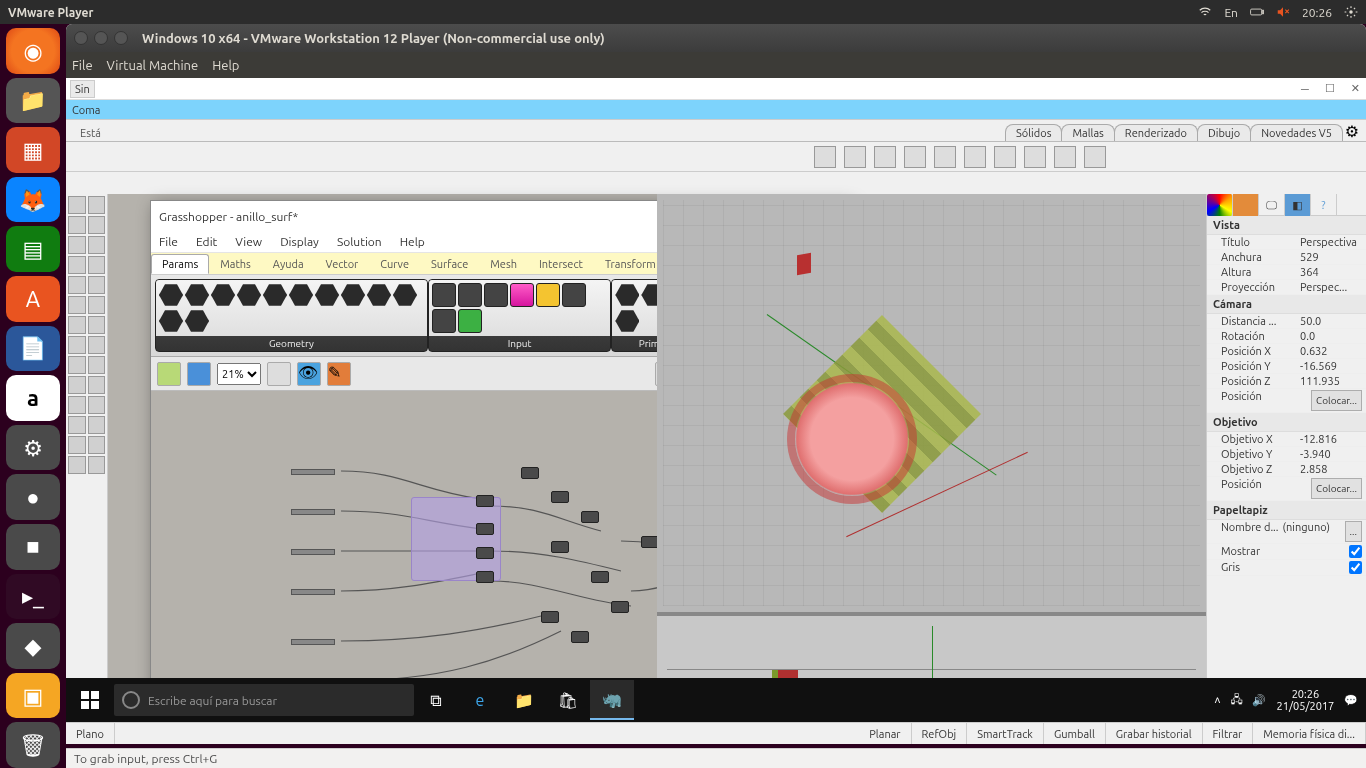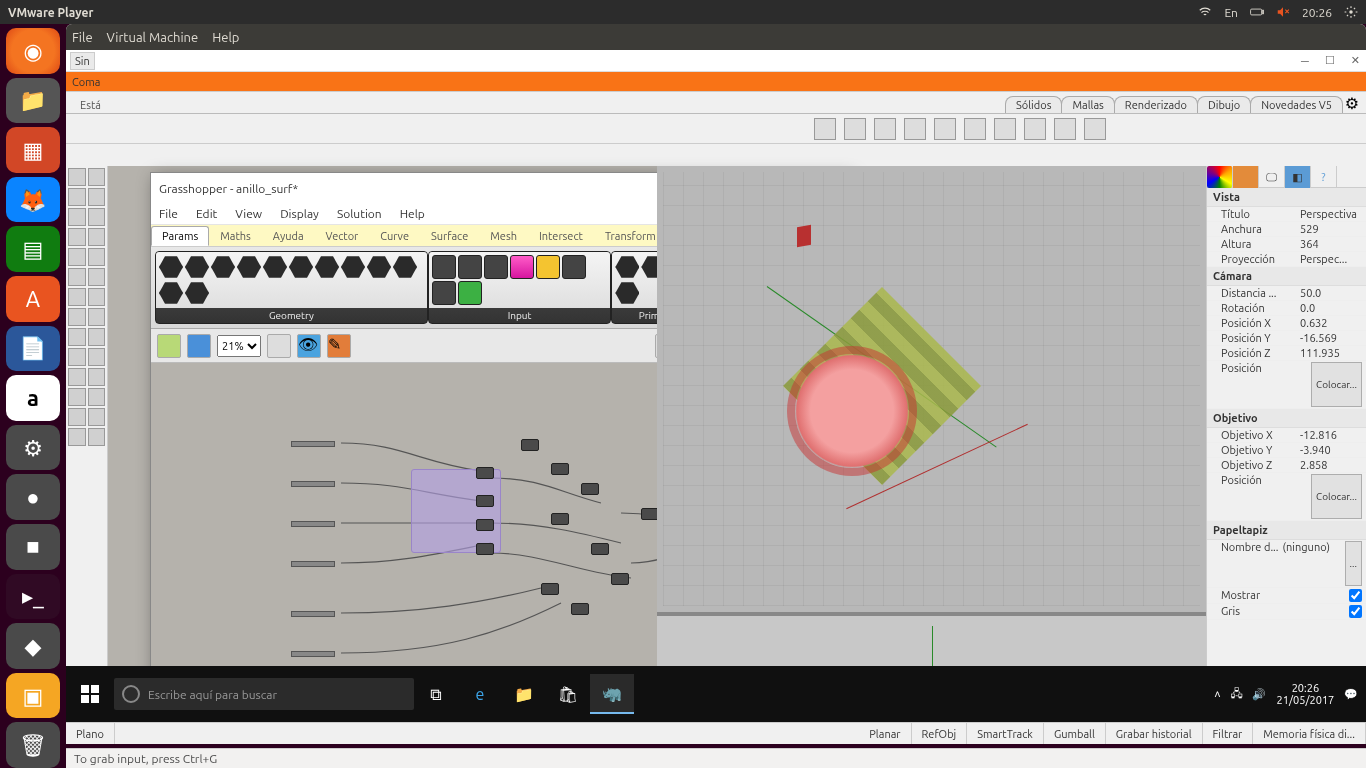--- a/index.html
+++ b/index.html
@@ -29,21 +29,21 @@
 .vmware-win { position: absolute; left: 66px; top: 24px; right: 0; bottom: 24px; background: #f0f0f0; border-radius: 6px 6px 0 0; overflow: hidden; display: flex; flex-direction: column; }
 .vmware-titlebar { height: 28px; background: linear-gradient(#4c4c4c,#3c3c3c); display: flex; align-items: center; padding: 0 8px; color: #dfdbd2; font-size: 13px; font-weight: bold; }
 .vmware-titlebar .wbtn { width: 14px; height: 14px; border-radius: 50%; background: #555; margin-right: 6px; border:1px solid #333;}
 .vmware-menu { height: 26px; background: #3c3b37; display: flex; align-items: center; padding: 0 6px; color: #dfdbd2; font-size: 13px; gap: 14px; }
 .vmware-content { flex: 1; position: relative; background: #fff; }
 
 
 .rhino-app { position: absolute; inset: 0; background: #f0f0f0; }
 .rhino-titlebar { height: 22px; background: #fff; border-bottom:1px solid #ddd; display:flex; align-items:center; justify-content:flex-end; padding:0 6px; gap:16px; color:#666; font-size:11px;}
 .rhino-menubar { height: 22px; display: flex; align-items: center; gap: 16px; padding: 0 8px; font-size: 12px; color: #333; background:#fff; border-bottom:1px solid #e5e5e5;}
-.rhino-cmd { height: 20px; border-bottom: 1px solid #ccc; font-size: 11px; padding-left: 6px; display:flex; align-items:center; background:#f97316; color:#333;}
+.rhino-cmd { height: 20px; border-bottom: 1px solid #ccc; font-size: 11px; padding-left: 6px; display:flex; align-items:center; background:#7dd3fc; color:#333;}
 .rhino-tabs { height: 22px; display: flex; align-items: flex-end; padding: 0 4px; background:#f0f0f0; border-bottom:1px solid #bbb; gap:0; }
 .rtab { font-size: 11px; padding: 2px 10px; border: 1px solid #aaa; border-bottom:none; border-radius: 8px 8px 0 0; background:#eaeaea; color:#333; margin-right:-1px;}
 .rhino-toolbar2 { height: 30px; background:#f0f0f0; border-bottom:1px solid #ccc; display:flex; align-items:center; padding-left:748px; gap:8px;}
 .rhino-toolbar2 .ticon { width:22px; height:22px; background:#ddd; border:1px solid #999; }
 
 .rhino-body { position: absolute; top: 116px; left:0; right:0; bottom: 22px; display:flex; }
 .rhino-side { width: 42px; background:#f0f0f0; border-right:1px solid #ccc; display:flex; flex-direction:column; gap:2px; padding:2px; }
 .rhino-side .sicon { width:18px; height:18px; background:#d0d0d0; border:1px solid #999; }
 .rhino-side .srow { display:flex; gap:2px;}
 .rhino-viewport { flex:1; background:#bfbfbf; position:relative; display:flex; flex-direction:column; }
@@ -60,21 +60,21 @@
 .front-obj { position:absolute; bottom:40px; left:115px; width:26px; height:12px; background:#b03030; border-left:6px solid #7a9a2a;}
 
 .rhino-props { width:160px; background:#f0f0f0; border-left:1px solid #ccc; font-size:11px; color:#333; }
 .props-tabs { height:22px; display:flex; border-bottom:1px solid #ccc; }
 .props-tabs .pt { width:26px; height:22px; border-right:1px solid #ccc; display:flex;align-items:center;justify-content:center;}
 .pt.rainbow { background: conic-gradient(red,orange,yellow,green,blue,purple,red); border-radius:2px;}
 .props-section { padding: 3px 6px; font-weight:bold; background:#e8e8e8; border-bottom:1px solid #ddd;}
 .props-row { display:flex; padding:1px 4px; border-bottom:1px solid #eee; }
 .props-row .k { flex:1; padding-left:10px; white-space:nowrap; overflow:hidden; text-overflow:ellipsis;}
 .props-row .v { width:62px; text-align:left; white-space:nowrap; overflow:hidden;}
-.props-row .vbtn { background:#e1e1e1; border:1px solid #adadad; padding:16px 4px; font-size:10px;}
+.props-row .vbtn { background:#e1e1e1; border:1px solid #adadad; padding:4px 4px; font-size:10px;}
 .props-row input[type=checkbox]{ margin-left:2px;}
 
 
 .rhino-status { position:absolute; bottom:0; left:0; right:0; height:22px; background:#f0f0f0; border-top:1px solid #ccc; display:flex; align-items:center; font-size:11px; color:#333; }
 .rhino-status .cell { padding:11px 10px; border-right:1px solid #ccc; height:100%; display:flex; align-items:center;}
 .rhino-status .spacer{flex:1;}
 
 
 .gh-win { position:absolute; left:42px; top:6px; width:700px; height:614px; background:#f0f0f0; border:1px solid #888; box-shadow:4px 4px 16px rgba(0,0,0,0.4); display:flex; flex-direction:column; }
 .gh-title { height:30px; background:#fff; display:flex; align-items:center; padding:0 8px; font-size:12px; color:#333;}
@@ -105,21 +105,21 @@
 
 
 .nodegraph { position:absolute; top:60px; left:130px; width:520px; height:280px; }
 .ng-svg { position:absolute; inset:0; }
 .nnode { position:absolute; background:#4a4a4a; border:1px solid #222; width:18px; height:12px; border-radius:2px;}
 .nslider { position:absolute; background:#888; border:1px solid #555; width:44px; height:6px; }
 .ngroup { position:absolute; background:rgba(180,160,230,0.6); border:1px solid #9a85c9; border-radius:3px;}
 .nend { position:absolute; width:14px;height:14px; background:#3cb043; border:1px solid #1a6b1a;}
 
 
-.win-taskbar { position:absolute; left:0; right:0; bottom:22px; height:56px; background:#101010; display:flex; align-items:center; color:#fff; font-size:12px;}
+.win-taskbar { position:absolute; left:0; right:0; bottom:22px; height:44px; background:#101010; display:flex; align-items:center; color:#fff; font-size:12px;}
 .win-taskbar .start { width:48px; height:40px; display:flex; align-items:center; justify-content:center;}
 .win-start-icon { width:18px;height:18px; display:grid; grid-template:1fr 1fr/1fr 1fr; gap:2px;}
 .win-start-icon div{background:#fff;}
 .win-search { display:flex; align-items:center; background:#2b2b2b; height:32px; width:300px; padding:0 8px; color:#999; gap:8px; border-radius:2px;}
 .win-search .cortana { width:18px;height:18px; border:2px solid #888; border-radius:50%;}
 .tb-icon { width:44px; height:40px; display:flex; align-items:center; justify-content:center; font-size:16px;}
 .tb-icon.active { border-bottom:2px solid #76b9ed; background:#2a2a2a;}
 .win-tray { margin-left:auto; display:flex; align-items:center; gap:10px; padding-right:8px; font-size:11px;}
 .win-tray .clock { text-align:center; line-height:1.1;}
 
@@ -173,20 +173,26 @@
   <div class="lbtn gray">⚙</div>
   <div class="lbtn gray">●</div>
   <div class="lbtn gray">■</div>
   <div class="lbtn term">▸_</div>
   <div class="lbtn gray">◆</div>
   <div class="lbtn gray" style="background:#f5a623">▣</div>
   <div class="lbtn gray">🗑</div>
 </div>
 
 <div class="vmware-win">
+  <div class="vmware-titlebar">
+    <span class="wbtn"></span>
+    <span class="wbtn"></span>
+    <span class="wbtn"></span>
+    <span style="margin-left:8px">Windows 10 x64 - VMware Workstation 12 Player (Non-commercial use only)</span>
+  </div>
   <div class="vmware-menu">
     <span>File</span>
     <span>Virtual Machine</span>
     <span>Help</span>
   </div>
   <div class="vmware-content">
 
     <div class="rhino-app">
       <div class="rhino-titlebar">
         <span>─</span>

